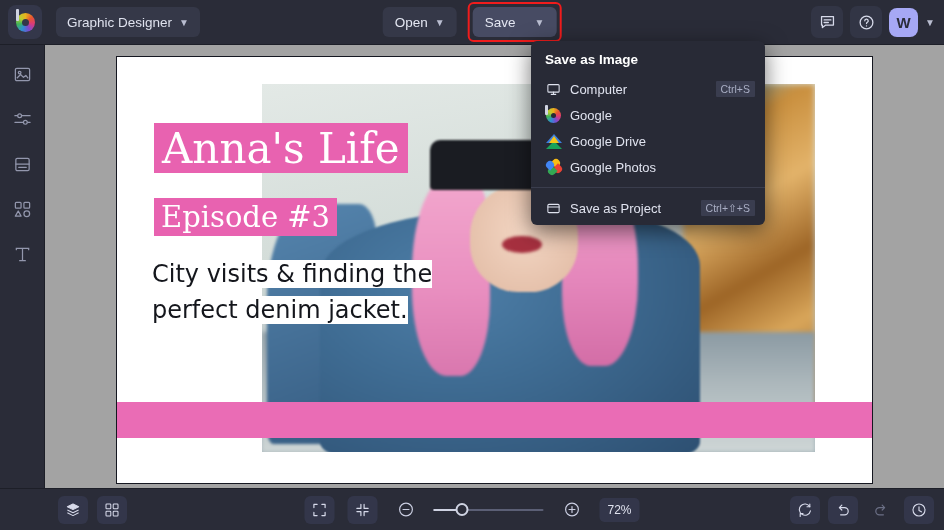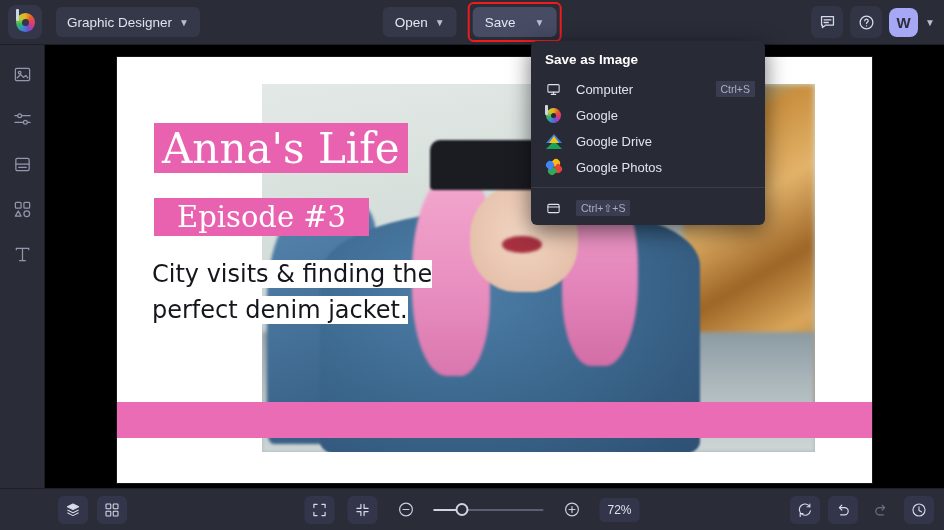--- a/index.html
+++ b/index.html
@@ -74,21 +74,21 @@
     padding-top: 14px; gap: 15px; z-index: 20;
   }
   .rail-item {
     width: 30px; height: 30px; display: flex; align-items: center;
     justify-content: center; cursor: pointer; border-radius: 6px;
   }
 
   
   .stage {
     position: absolute; top: 45px; left: 45px; width: 899px; height: 443px;
-    background: #000000; overflow: hidden;
+    background: #a3a3a3; overflow: hidden;
   }
   .canvas {
     position: absolute; left: 72px; top: 12px; width: 755px; height: 426px;
     background: #ffffff; box-shadow: 0 0 0 1px #151720;
   }
   .photo {
     position: absolute; left: 145px; top: 27px; width: 553px; height: 368px;
     overflow: hidden; background: #cfd8d4;
   }
   .ph-sky {
@@ -159,21 +159,21 @@
   .pink-bar {
     position: absolute; left: 0; width: 100%; height: 36px;
     background: #ea6cb5;
   }
   .title-hl, .sub-hl {
     position: absolute; background: #e862b0; color: #ffffff;
     font-family: "DejaVu Serif", serif; white-space: nowrap;
     display: flex; align-items: center;
   }
   .title-hl { left: 37px; top: 66px; height: 50px; padding: 0 8px; font-size: 42px; }
-  .sub-hl   { left: 37px; top: 141px; height: 38px; padding: 0 23px; font-size: 29px; }
+  .sub-hl   { left: 37px; top: 141px; height: 38px; padding: 0 7px; font-size: 29px; }
   .body-txt {
     position: absolute; left: 35px; top: 199px; width: 300px;
     font-family: "DejaVu Sans", sans-serif; font-size: 24px; line-height: 36px;
     color: #14161c; white-space: pre-line;
   }
   .body-txt span { background: #ffffff; box-decoration-break: clone; -webkit-box-decoration-break: clone; }
 
   
   .bottombar {
     position: absolute; bottom: 0; left: 0; width: 944px; height: 42px;
@@ -208,21 +208,21 @@
   .menu {
     position: absolute; left: 531px; top: 41px; width: 234px;
     background: #282a36; border-radius: 6px; z-index: 60;
     box-shadow: 0 6px 22px rgba(0,0,0,.55); padding: 7px 0 4px 0;
   }
   .menu-title {
     padding: 4px 14px 9px 14px; color: #ffffff; font-size: 13.5px; font-weight: bold;
   }
   .menu-item {
     display: flex; align-items: center; height: 26px; padding: 0 10px 0 14px;
-    color: #e0e3ef; font-size: 13px; cursor: pointer; gap: 14px;
+    color: #e0e3ef; font-size: 13px; cursor: pointer; gap: 8px;
   }
   .mi-icon { width: 17px; height: 17px; display: flex; align-items: center; justify-content: center; flex-shrink: 0; }
   .mi-label { flex: 1; }
   .kbd {
     background: #3a3d4f; color: #a9aec4; font-size: 10.5px;
     padding: 2px 5px; border-radius: 1px;
   }
   .menu-sep { height: 1px; background: #3a3d4d; margin: 7px 0; }
   .chev-r { color: #b3b8cc; font-size: 12px; }
 
@@ -403,20 +403,21 @@
 
     <div class="menu-sep"></div>
 
     <div class="menu-item">
       <span class="mi-icon">
         <svg width="15" height="15" viewBox="0 0 20 20" fill="none" stroke="#e0e3ef" stroke-width="1.4">
           <rect x="2.5" y="4.5" width="15" height="11" rx="1.5"></rect>
           <path d="M2.5 8h15" stroke-linecap="round"></path>
         </svg>
       </span>
+      <span class="mi-label">Save as Project</span>
       <span class="kbd">Ctrl+⇧+S</span>
     </div>
   </div>
 
   <div class="bottombar">
     <div class="bb-left">
       <div class="bb-btn">
         <svg width="16" height="16" viewBox="0 0 20 20" fill="none" stroke="#d7daea" stroke-width="1.3">
           <path d="M10 2.5l7 3.5-7 3.5-7-3.5z" fill="#d7daea" stroke-linejoin="round"></path>
           <path d="M3 10l7 3.5 7-3.5M3 13.5l7 3.5 7-3.5" stroke-linejoin="round"></path>

